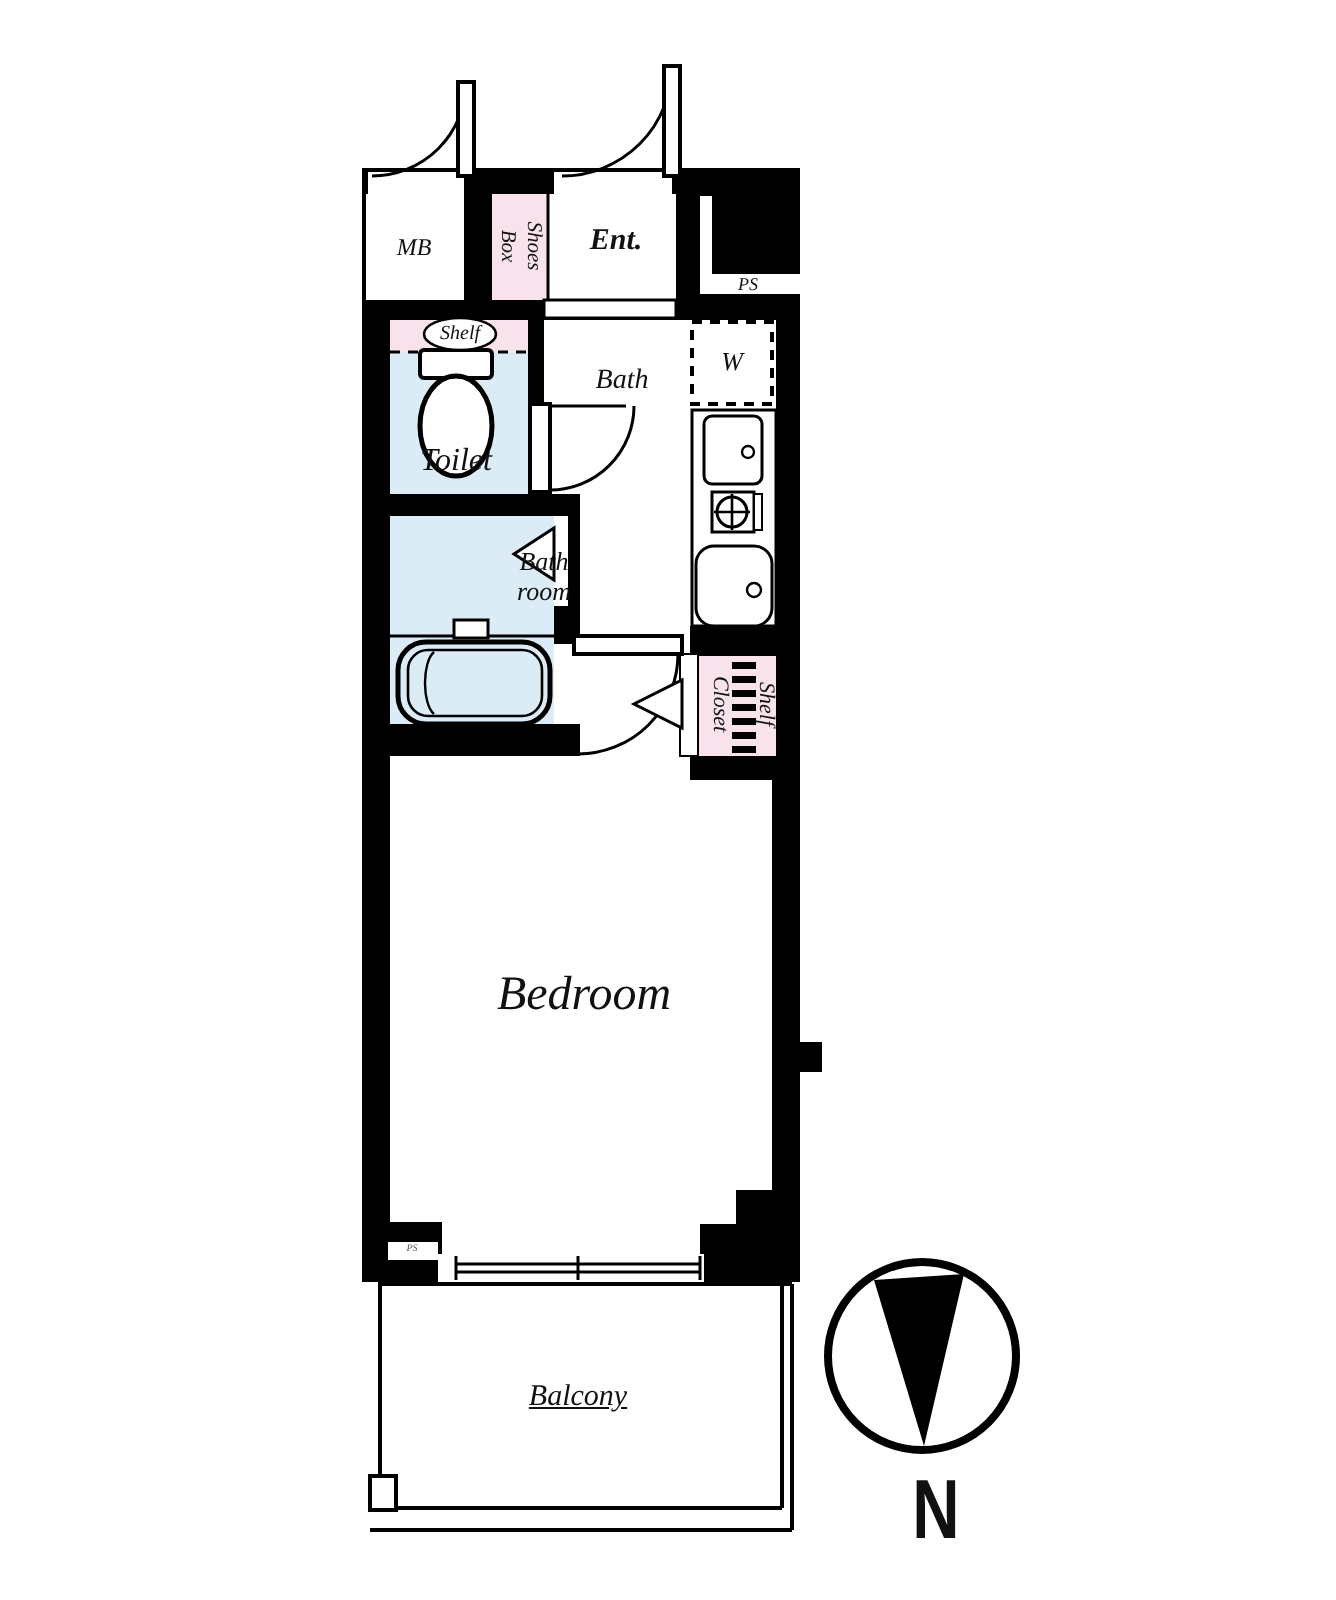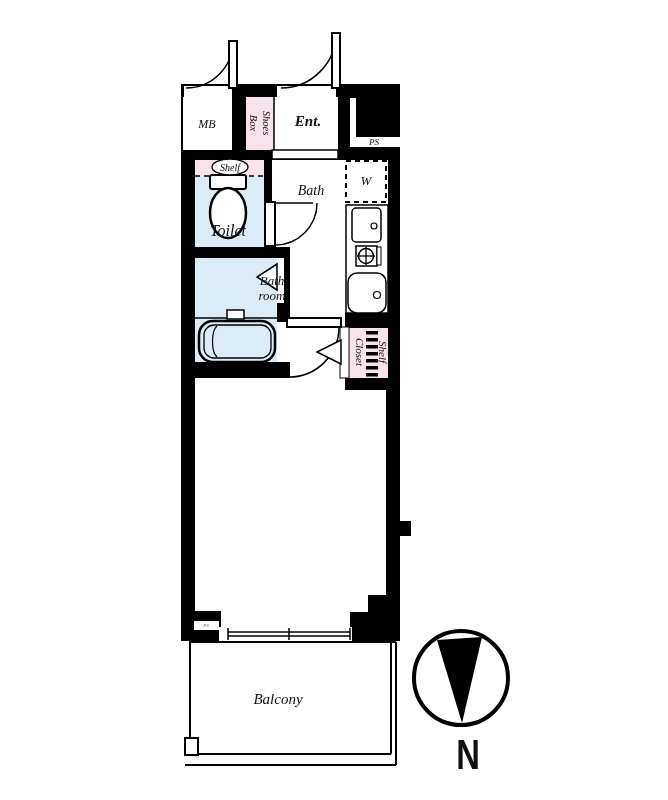--- a/index.html
+++ b/index.html
@@ -176,16 +176,17 @@
   <div class="lbl hall" style="left:311px;top:191px;">Bath</div>
   <div class="lbl w" style="left:366px;top:181px;">W</div>
   <div class="lbl2 bath" style="left:196px;top:273px;margin-left:36px;">
     <span class="line">Bath</span>
     <span class="line">room</span>
   </div>
   <div class="lbl2 rot shcl" style="left:343px;top:329px;">
     <span class="line">Shelf</span>
     <span class="line">Closet</span>
   </div>
-  <div class="lbl balcony" style="left:278px;top:699px;">Balcony</div>
+  <div class="lbl bedroom" style="left:292px;top:498px;">Bedroom</div>
+  <div class="lbl balcony" style="left:289px;top:699px;text-decoration:underline;">Balcony</div>
   <div class="lbl tinyps" style="left:206px;top:625px;">PS</div>
   <div class="lbl north" style="left:468px;top:755px;">N</div>
 </div>
 
 </body></html>

